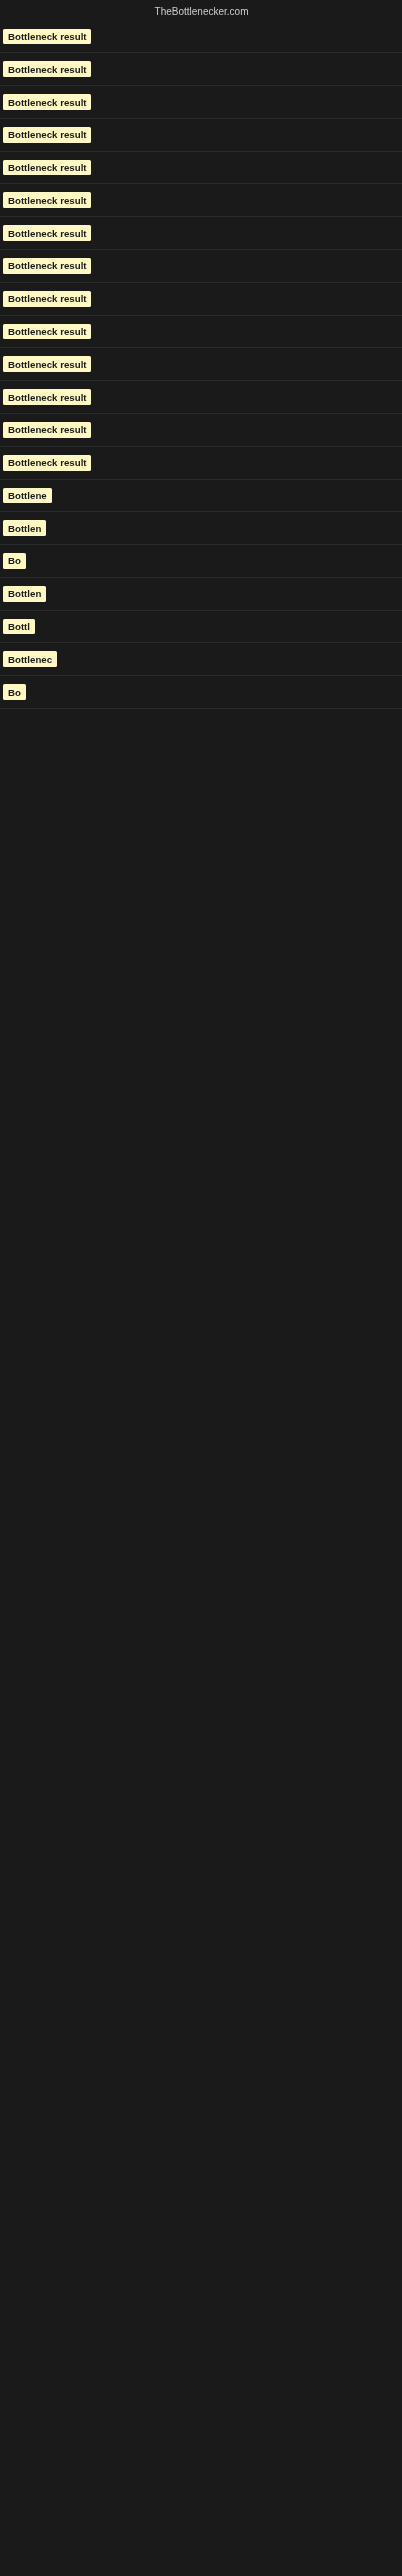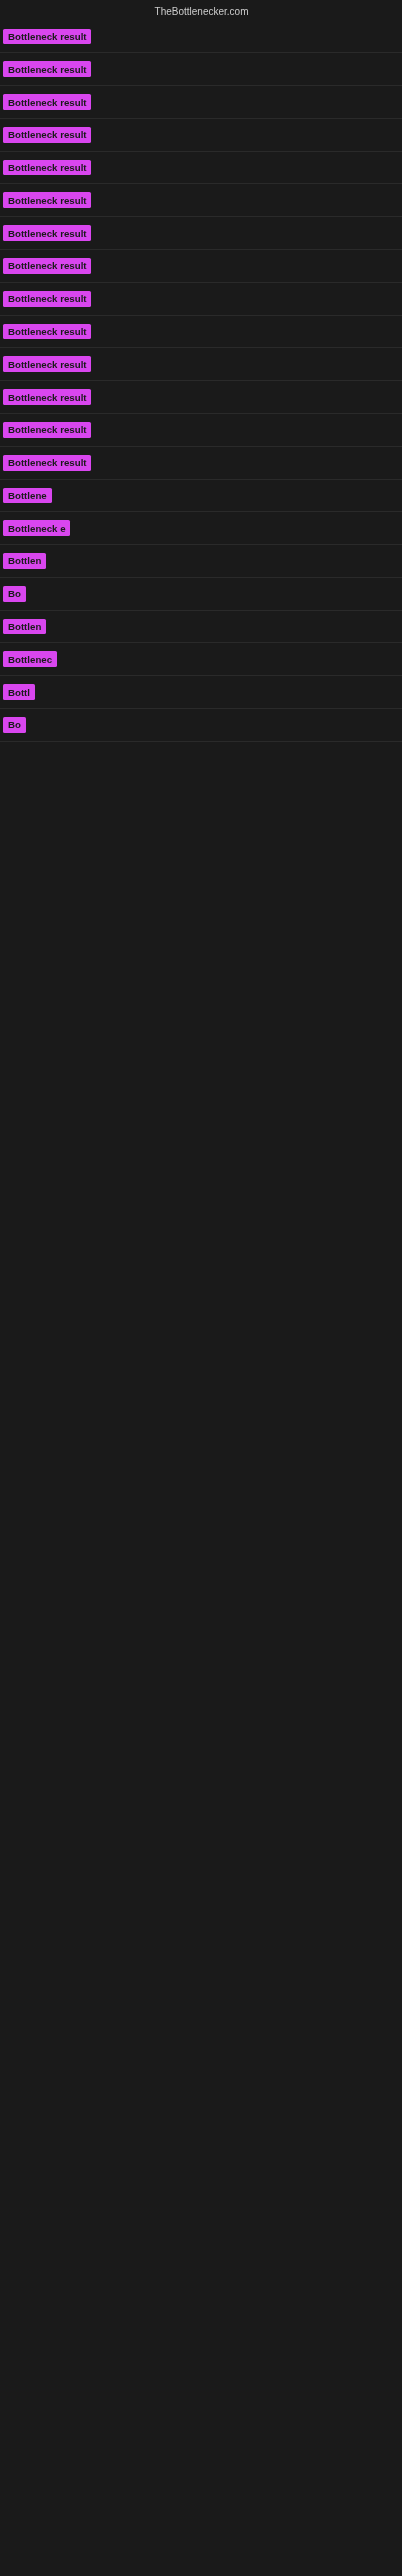--- a/index.html
+++ b/index.html
@@ -19,21 +19,21 @@
     .site-header {
       text-align: center;
       padding: 6.4px 0 3.2px 0;
       color: #cccccc;
       font-size: 10px;
       font-weight: normal;
     }
 
     .bottleneck-tag {
       display: inline-block;
-      background-color: #d946ef;
+      background-color: #fef9c3;
       color: #1a1a1a;
       font-size: 9.7px;
       font-weight: bold;
       padding: 2.4px 4.8px;
       border-radius: 1.6px;
       white-space: nowrap;
       overflow: hidden;
     }
 
     .row {
@@ -90,35 +90,32 @@
       <div class="row">
         <span class="bottleneck-tag">Bottleneck result</span>
       </div>
       <div class="row">
         <span class="bottleneck-tag">Bottleneck result</span>
       </div>
       <div class="row">
         <span class="bottleneck-tag">Bottlene</span>
       </div>
       <div class="row">
-        <span class="bottleneck-tag">Bottleneck e</span>
-      </div>
-      <div class="row">
         <span class="bottleneck-tag">Bottlen</span>
       </div>
       <div class="row">
         <span class="bottleneck-tag">Bo</span>
       </div>
       <div class="row">
         <span class="bottleneck-tag">Bottlen</span>
       </div>
       <div class="row">
-        <span class="bottleneck-tag">Bottlenec</span>
+        <span class="bottleneck-tag">Bottl</span>
       </div>
       <div class="row">
-        <span class="bottleneck-tag">Bottl</span>
+        <span class="bottleneck-tag">Bottlenec</span>
       </div>
       <div class="row">
         <span class="bottleneck-tag">Bo</span>
       </div>
     </div>
 </div>
 
 
 </body></html>

